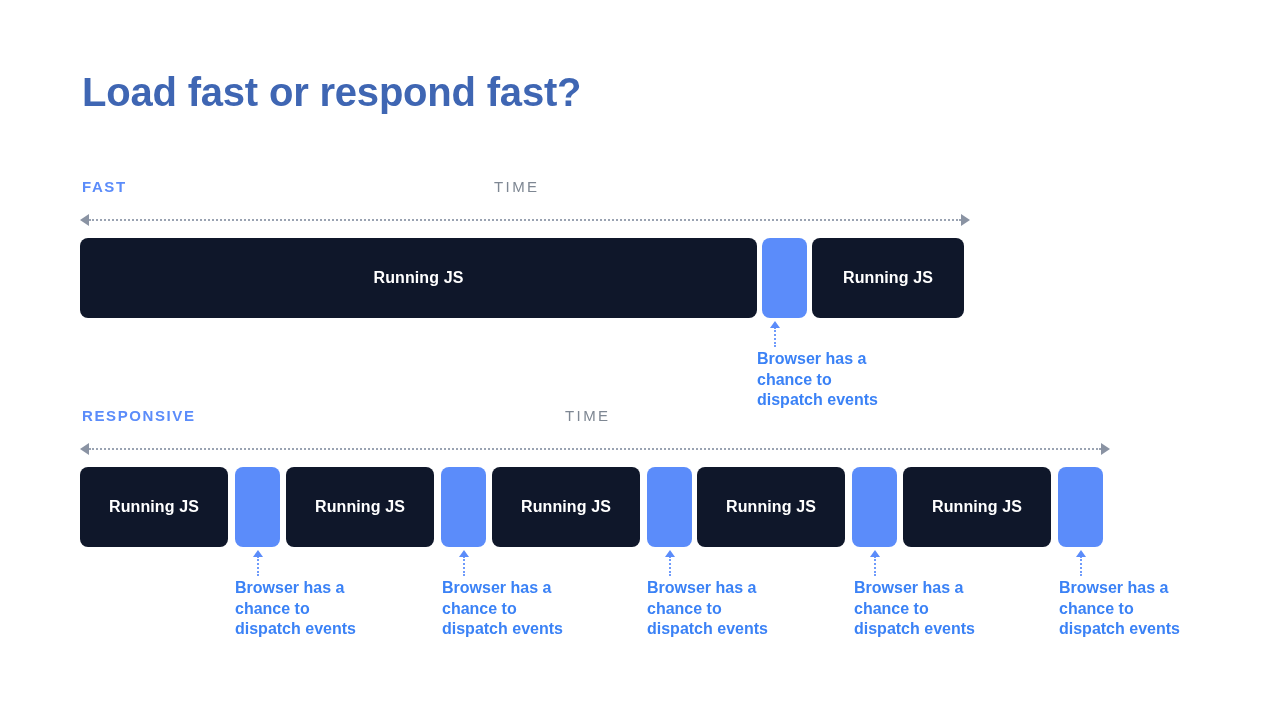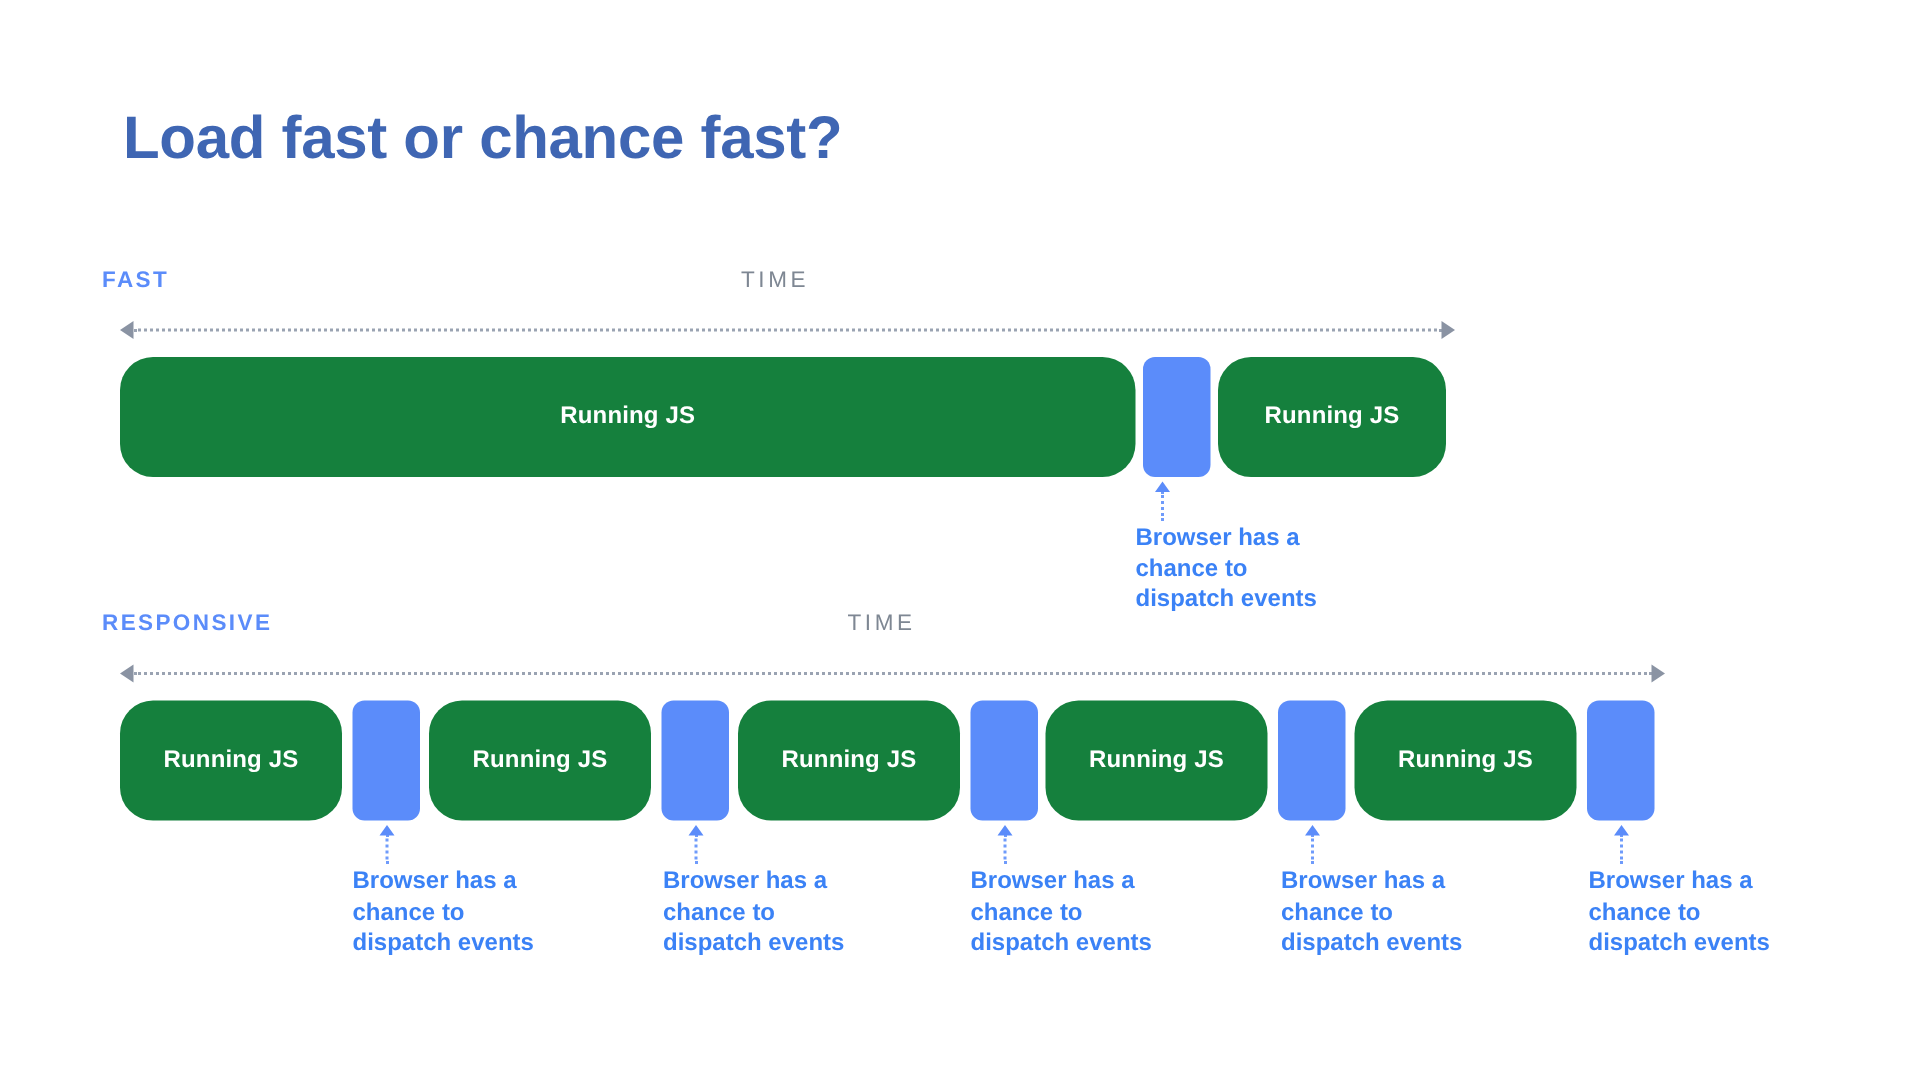--- a/index.html
+++ b/index.html
@@ -38,21 +38,21 @@
 
   .label-row {
     position: absolute;
     left: 0; top: 0;
     width: 1276px;
     height: 24px;
   }
 
   .label-left {
     position: absolute;
-    left: 68px;
+    left: 82px;
     top: 0;
     font-size: 15px;
     font-weight: bold;
     letter-spacing: 1.6px;
     color: #5b8cfa;
     white-space: nowrap;
   }
 
   .label-time {
     position: absolute;
@@ -104,22 +104,21 @@
   .block {
     position: absolute;
     top: 0;
     height: 80px;
     border-radius: 8px;
     display: flex;
     align-items: center;
     justify-content: center;
   }
   .block.run {
-    background: #15803d;
-    border-radius: 22px;
+    background: #0f172a;
   }
   .block.gap {
     background: #5b8cfa;
   }
   .block-label {
     color: #ffffff;
     font-size: 16px;
     font-weight: bold;
     letter-spacing: 0.1px;
     white-space: nowrap;
@@ -159,21 +158,21 @@
     line-height: 20.5px;
     color: #3b82f6;
     width: 180px;
   }
 </style>
 </head>
 <body>
 
 <div class="slide">
 
-  <div class="slide-title">Load fast or chance fast?</div>
+  <div class="slide-title">Load fast or respond fast?</div>
 
   <div class="section" id="section-fast">
     <div class="label-row">
       <div class="label-left">FAST</div>
       <div class="label-time">TIME</div>
     </div>
 
     <div class="axis" style="left: 80px; width: 890px;">
       <div class="arrow-head arrow-left"></div>
       <div class="axis-line"></div>

